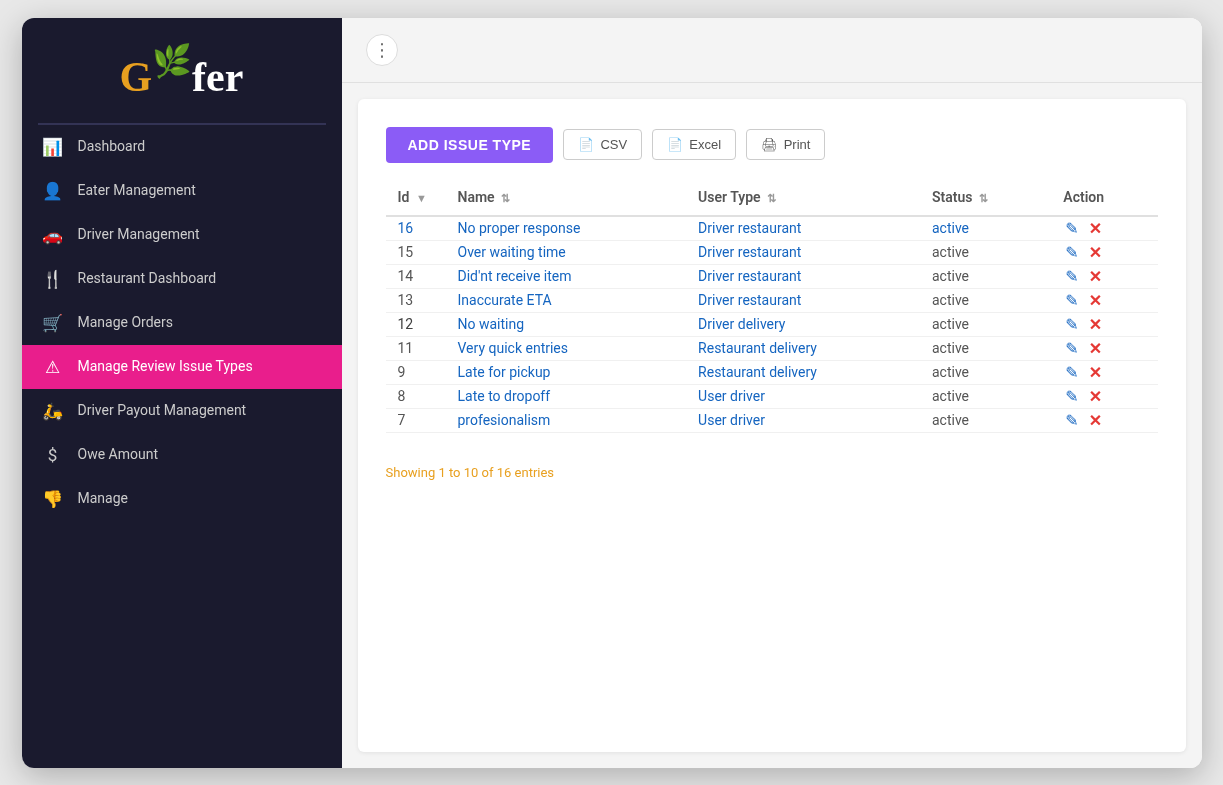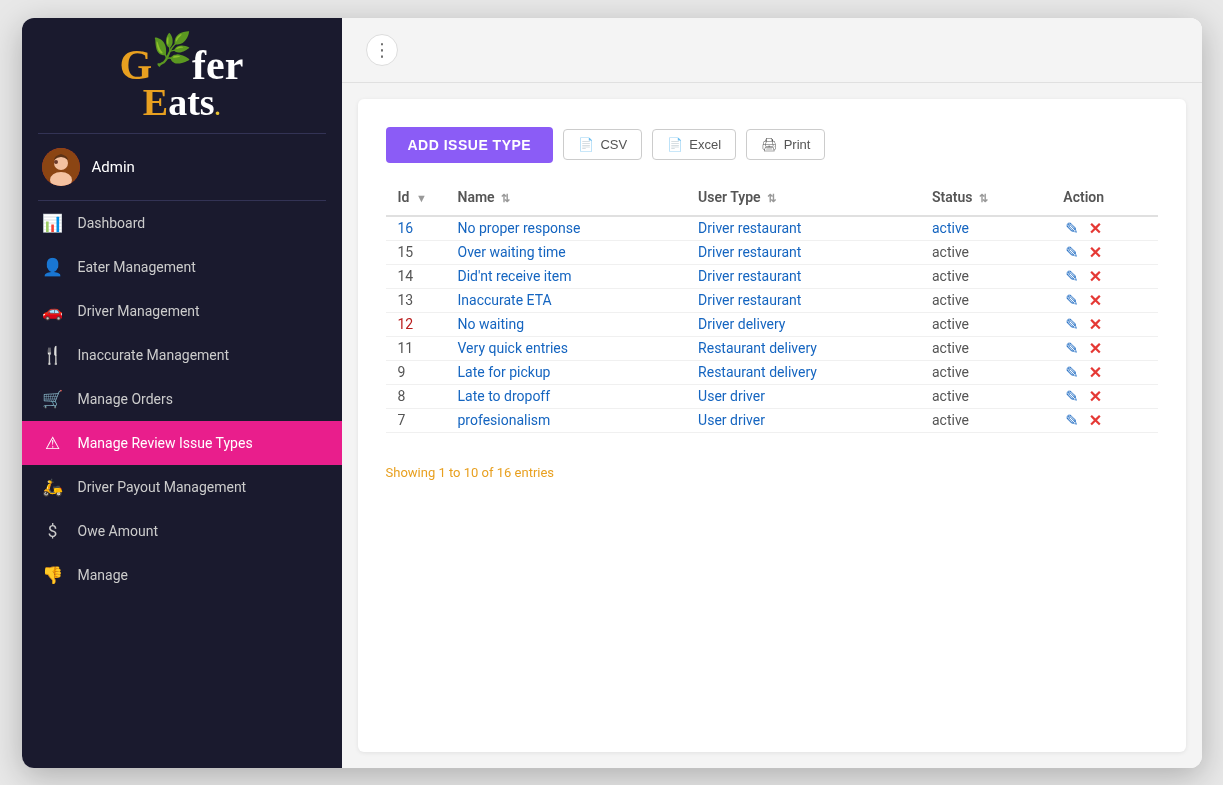--- a/index.html
+++ b/index.html
@@ -258,59 +258,42 @@
 <body>
 
 <div class="app-container">
 
   <nav class="sidebar">
     <div class="sidebar-logo">
       <div style="text-align:center; line-height:1.1;">
         <div style="font-size:42px; font-weight:900; font-family:Georgia,serif;">
           <span style="color:#e8a020;">G</span><span style="color:#e8a020; font-size:32px; vertical-align:super; position:relative; top:-4px;">🌿</span><span style="color:#fff;">fer</span>
         </div>
-        <div style="font-size:38px; font-weight:900; font-family:Georgia,serif; margin-top:-6px;">
-          <span style="color:#e8a020;">E</span><span style="color:#fff;">ats</span><span style="color:#e8c233; font-size:22px;">.</span>
-        </div>
       </div>
     </div>
     <div class="sidebar-divider"></div>
     <div class="sidebar-scroll">
-      <div class="sidebar-user">
-        <div class="avatar">
-          <div class="avatar-img">
-            <svg width="38" height="38" viewBox="0 0 38 38">
-              <circle cx="19" cy="19" r="19" fill="#8b4513"></circle>
-              <circle cx="19" cy="15" r="7" fill="#f4c2a1"></circle>
-              <ellipse cx="19" cy="32" rx="11" ry="8" fill="#f4c2a1"></ellipse>
-              <circle cx="14" cy="14" r="2" fill="#6b3a2a"></circle>
-              <path d="M12 12 Q19 6 26 12 Q26 8 19 6 Q12 8 12 12Z" fill="#5c3317"></path>
-            </svg>
-          </div>
-        </div>
-        <span class="sidebar-user-name">Admin</span>
-      </div>
       <div class="sidebar-divider"></div>
 
       <div id="nav-items-container">
           <div class="nav-item">
       <span class="nav-icon">📊</span>
       <span class="nav-label">Dashboard</span>
     </div>
           <div class="nav-item">
       <span class="nav-icon">👤</span>
       <span class="nav-label">Eater Management</span>
     </div>
           <div class="nav-item">
       <span class="nav-icon">🚗</span>
       <span class="nav-label">Driver Management</span>
     </div>
           <div class="nav-item">
       <span class="nav-icon">🍴</span>
-      <span class="nav-label">Inaccurate Management</span>
+      <span class="nav-label">Restaurant Dashboard</span>
     </div>
           <div class="nav-item">
       <span class="nav-icon">🛒</span>
       <span class="nav-label">Manage Orders</span>
     </div>
           <div class="nav-item active-pink">
       <span class="nav-icon">⚠</span>
       <span class="nav-label">Manage Review Issue Types</span>
     </div>
           <div class="nav-item">
@@ -406,21 +389,21 @@
       <td class="td-usertype" style="color:#1565c0">Driver restaurant</td>
       <td class="td-status">active</td>
       <td>
         <div class="td-action">
           <button class="action-edit" title="Edit">✎</button>
           <button class="action-delete" title="Delete">✕</button>
         </div>
       </td>
     </tr>
             <tr>
-      <td class="td-id" style="color:#b91c1c">12</td>
+      <td class="td-id" style="color:#404040">12</td>
       <td class="td-name" style="color:#1565c0">No waiting</td>
       <td class="td-usertype" style="color:#1565c0">Driver delivery</td>
       <td class="td-status">active</td>
       <td>
         <div class="td-action">
           <button class="action-edit" title="Edit">✎</button>
           <button class="action-delete" title="Delete">✕</button>
         </div>
       </td>
     </tr>

